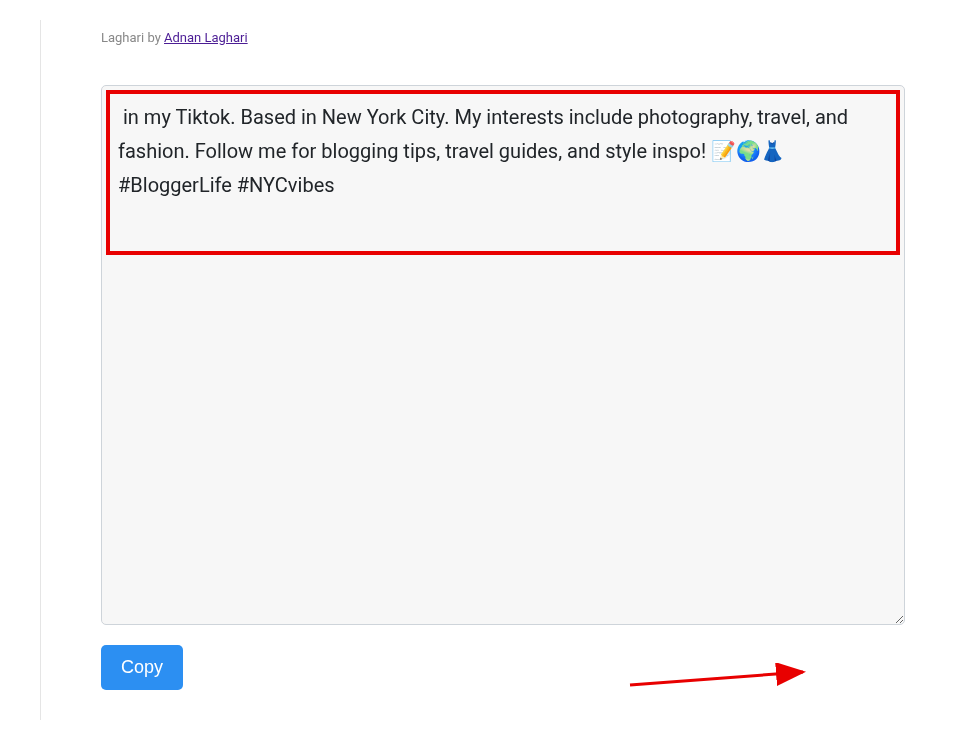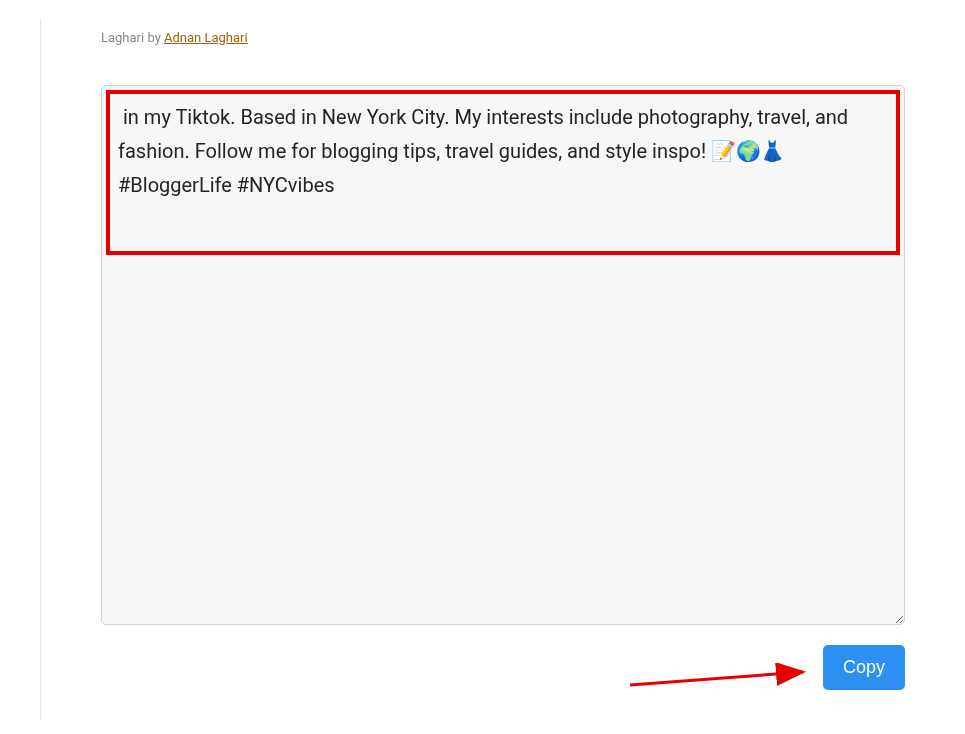--- a/index.html
+++ b/index.html
@@ -17,21 +17,21 @@
       padding-left: 60px;
       padding-top: 10px;
       padding-bottom: 30px;
     }
     .powered-by {
       font-size: 13px;
       color: #888;
       margin-bottom: 40px;
     }
     .powered-by a {
-      color: #a16207;
+      color: #4c1d95;
       text-decoration: underline;
     }
     .textarea-wrapper {
       position: relative;
     }
     .output-textarea {
       width: 100%;
       height: 540px;
       padding: 14px 16px;
       border: 1px solid #ced4da;
@@ -48,21 +48,20 @@
       position: absolute;
       top: 5px;
       left: 5px;
       right: 5px;
       height: 165px;
       border: 4px solid #e80000;
       pointer-events: none;
     }
     .button-row {
       display: flex;
-      justify-content: flex-end;
       align-items: center;
       margin-top: 16px;
       position: relative;
     }
     .copy-button {
       background: #2c8ff2;
       color: #fff;
       border: none;
       border-radius: 5px;
       padding: 12px 20px;

